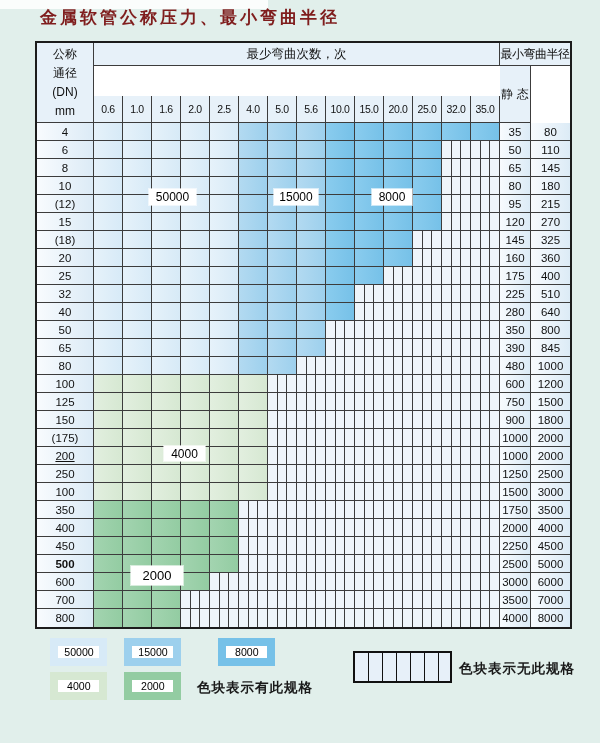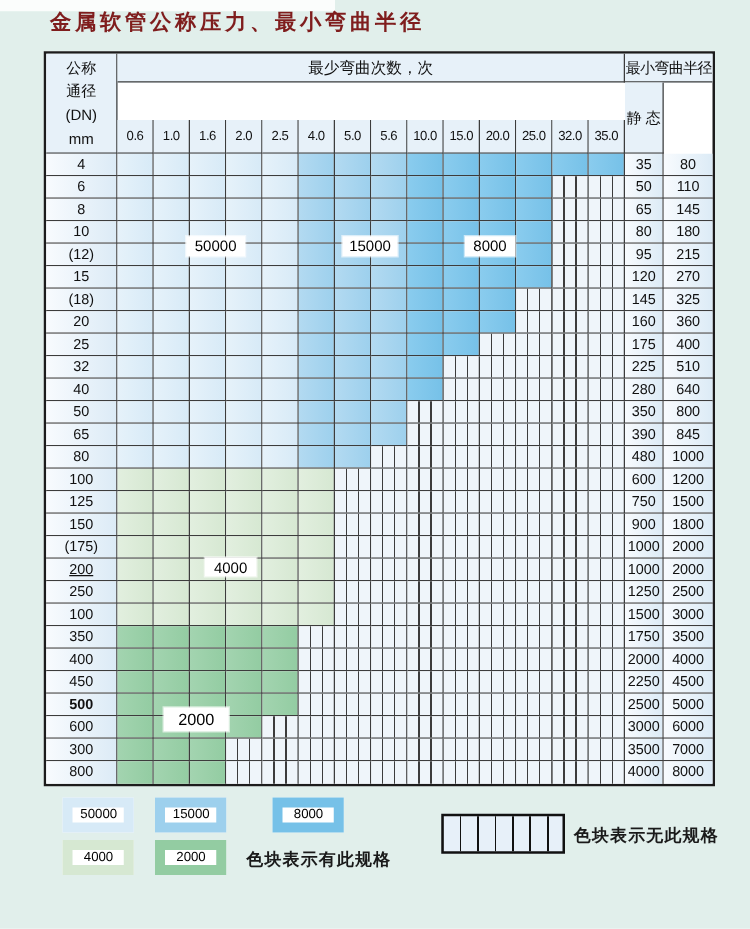--- a/index.html
+++ b/index.html
@@ -544,21 +544,21 @@
     <div class="cell c-hatch" style="grid-area: 29 / 8;"></div>
     <div class="cell c-hatch" style="grid-area: 29 / 9;"></div>
     <div class="cell c-hatch" style="grid-area: 29 / 10;"></div>
     <div class="cell c-hatch" style="grid-area: 29 / 11;"></div>
     <div class="cell c-hatch" style="grid-area: 29 / 12;"></div>
     <div class="cell c-hatch" style="grid-area: 29 / 13;"></div>
     <div class="cell c-hatch" style="grid-area: 29 / 14;"></div>
     <div class="cell c-hatch" style="grid-area: 29 / 15;"></div>
     <div class="cell sidecell" style="grid-area: 29 / 16;">3000</div>
     <div class="cell sidecell last-col" style="grid-area: 29 / 17;">6000</div>
-    <div class="cell dncell" style="grid-area: 30 / 1;">300</div>
+    <div class="cell dncell" style="grid-area: 30 / 1;">700</div>
     <div class="cell c-g2" style="grid-area: 30 / 2;"></div>
     <div class="cell c-g2" style="grid-area: 30 / 3;"></div>
     <div class="cell c-g2" style="grid-area: 30 / 4;"></div>
     <div class="cell c-hatch" style="grid-area: 30 / 5;"></div>
     <div class="cell c-hatch" style="grid-area: 30 / 6;"></div>
     <div class="cell c-hatch" style="grid-area: 30 / 7;"></div>
     <div class="cell c-hatch" style="grid-area: 30 / 8;"></div>
     <div class="cell c-hatch" style="grid-area: 30 / 9;"></div>
     <div class="cell c-hatch" style="grid-area: 30 / 10;"></div>
     <div class="cell c-hatch" style="grid-area: 30 / 11;"></div>

